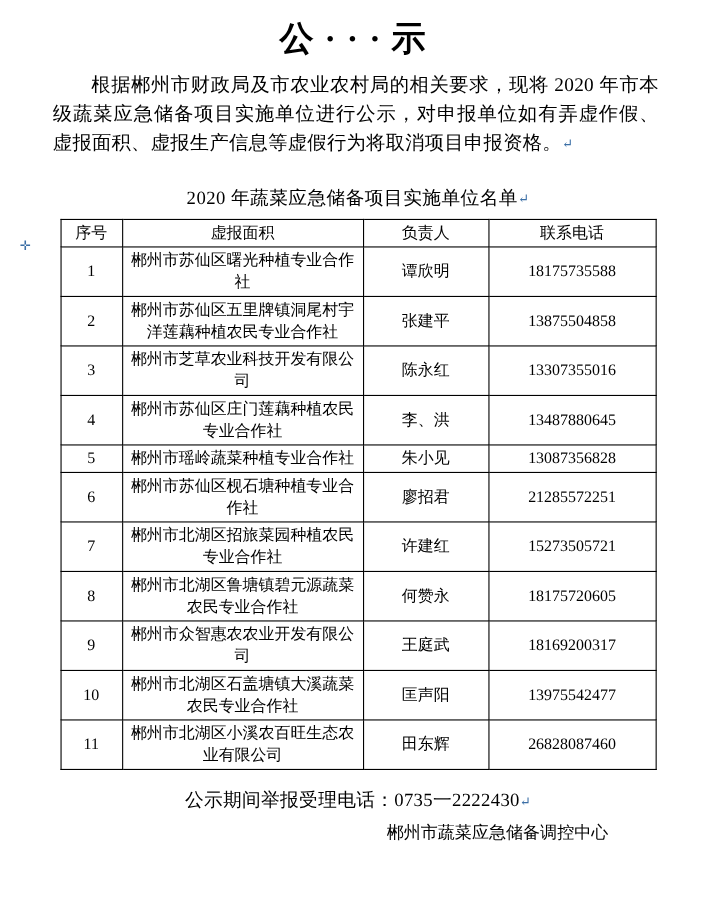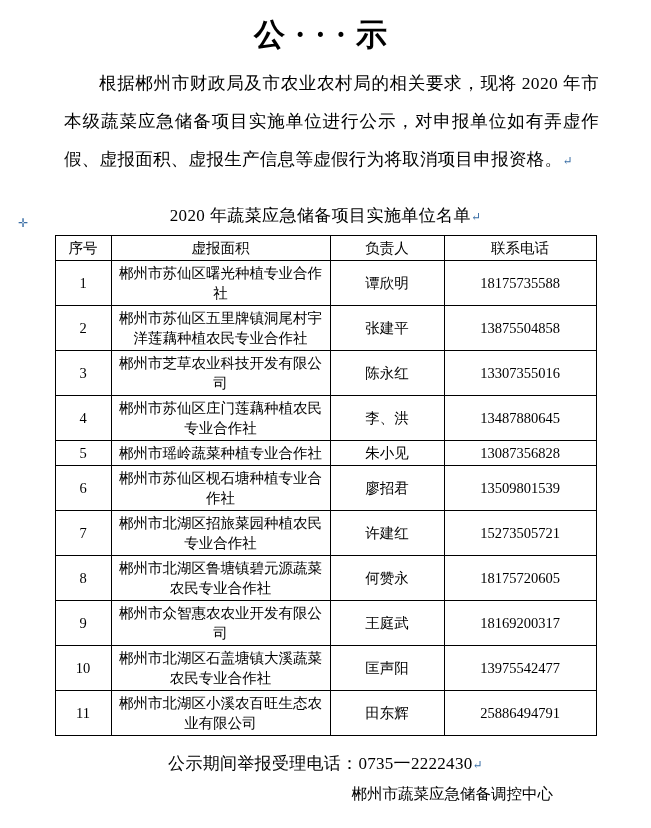--- a/index.html
+++ b/index.html
@@ -26,24 +26,24 @@
     text-align: center;
     font-size: 31px;
     font-weight: bold;
     letter-spacing: 10px;
     margin-top: 14px;
     margin-bottom: 8px;
     font-family: Liberation Serif, serif;
   }
   .para {
     font-size: 17.5px;
-    line-height: 38px;
+    line-height: 26px;
     text-align: justify;
     text-indent: 2em;
-    margin: 6px 12px 0 24px;
+    margin: 6px 12px 0 8px;
     letter-spacing: 0.3px;
   }
   .subtitle {
     text-align: center;
     font-size: 17px;
     margin-top: 24px;
     margin-bottom: 8px;
     letter-spacing: 0.4px;
   }
   table.roster {
@@ -156,21 +156,21 @@
       <tr>
         <td class="seq">5</td>
         <td class="unit">郴州市瑶岭蔬菜种植专业合作社</td>
         <td>朱小见</td>
         <td>13087356828</td>
       </tr>
       <tr>
         <td class="seq">6</td>
         <td class="unit">郴州市苏仙区枧石塘种植专业合作社</td>
         <td>廖招君</td>
-        <td>13509801539</td>
+        <td>21285572251</td>
       </tr>
       <tr>
         <td class="seq">7</td>
         <td class="unit">郴州市北湖区招旅菜园种植农民专业合作社</td>
         <td>许建红</td>
         <td>15273505721</td>
       </tr>
       <tr>
         <td class="seq">8</td>
         <td class="unit">郴州市北湖区鲁塘镇碧元源蔬菜农民专业合作社</td>
@@ -186,21 +186,21 @@
       <tr>
         <td class="seq">10</td>
         <td class="unit">郴州市北湖区石盖塘镇大溪蔬菜农民专业合作社</td>
         <td>匡声阳</td>
         <td>13975542477</td>
       </tr>
       <tr>
         <td class="seq">11</td>
         <td class="unit">郴州市北湖区小溪农百旺生态农业有限公司</td>
         <td>田东辉</td>
-        <td>25886494791</td>
+        <td>26828087460</td>
       </tr>
     </tbody>
   </table>
 
   <div class="footer-phone"><span>公示期间举报受理电话：0735一2222430</span><span class="pilcrow">↵</span></div>
 
   <div class="signature">
     <div>郴州市蔬菜应急储备调控中心</div>
 
   </div>

